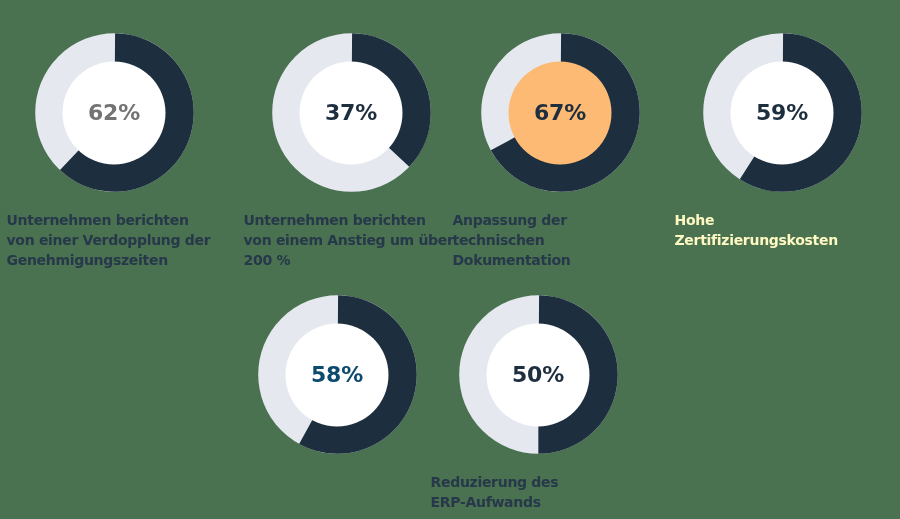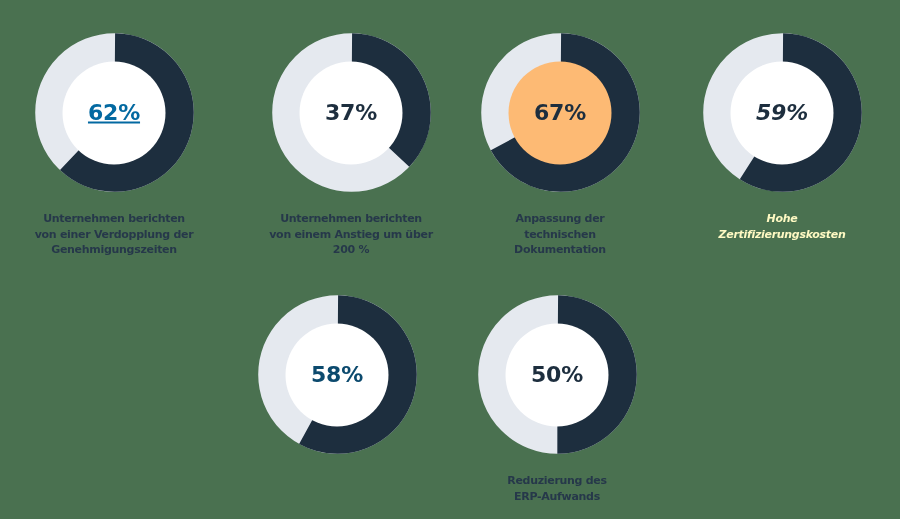--- a/index.html
+++ b/index.html
@@ -55,44 +55,44 @@
     font-family: "DejaVu Sans", sans-serif;
     font-size: 22px;
     font-weight: 700;
     color: #1d2e3e;
     letter-spacing: -0.2px;
     line-height: 1;
   }
 
   .donut-label {
     margin-top: 15px;
-    text-align: center;
+    text-align: left;
     font-family: "DejaVu Sans", sans-serif;
-    font-size: 11px;
+    font-size: 14px;
     font-weight: 700;
     line-height: 1.42;
     color: #26384a;
     letter-spacing: -0.3px;
     width: 215px;
     white-space: pre-line;
   }
 </style>
 </head>
 <body style="background: rgb(74, 113, 80);">
 
 <div id="stage">
 
   <div class="donut-cell" style="left:3px; top:29px;">
     <div class="donut">
       <svg viewBox="0 0 42 42">
         <circle class="track" cx="21" cy="21" r="15.9154943" fill="none" stroke="#e5e9ef" stroke-width="8.05"></circle>
         <circle class="fill" cx="21" cy="21" r="15.9154943" fill="none" stroke="#1d2e3e" stroke-width="8.05" stroke-dasharray="62 38" stroke-dashoffset="25"></circle>
       </svg>
       <div class="donut-hole" style="background: rgb(255, 255, 255);">
-        <span class="donut-value" style="color: #0369a1; text-decoration: underline;">62%</span>
+        <span class="donut-value" style="color: #737373;">62%</span>
       </div>
     </div>
     <div class="donut-label" style="color: rgb(38, 56, 74);">Unternehmen berichten
 von einer Verdopplung der
 Genehmigungszeiten</div>
   </div>
 
   <div class="donut-cell" style="left:240px; top:29px;">
     <div class="donut">
       <svg viewBox="0 0 42 42">
@@ -116,21 +116,21 @@
       </svg>
       <div class="donut-hole" style="background: #fdba74;">
         <span class="donut-value" style="color: rgb(29, 46, 62);">67%</span>
       </div>
     </div>
     <div class="donut-label" style="color: rgb(38, 56, 74);">Anpassung der
 technischen
 Dokumentation</div>
   </div>
 
-  <div class="donut-cell" style="left:671px; top:29px;font-style:italic;">
+  <div class="donut-cell" style="left:671px; top:29px;">
     <div class="donut">
       <svg viewBox="0 0 42 42">
         <circle class="track" cx="21" cy="21" r="15.9154943" fill="none" stroke="#e5e9ef" stroke-width="8.05"></circle>
         <circle class="fill" cx="21" cy="21" r="15.9154943" fill="none" stroke="#1d2e3e" stroke-width="8.05" stroke-dasharray="59 41" stroke-dashoffset="25"></circle>
       </svg>
       <div class="donut-hole" style="background: rgb(255, 255, 255);">
         <span class="donut-value" style="color: rgb(29, 46, 62);">59%</span>
       </div>
     </div>
     <div class="donut-label" style="color: #fef9c3;">Hohe
@@ -142,21 +142,21 @@
       <svg viewBox="0 0 42 42">
         <circle class="track" cx="21" cy="21" r="15.9154943" fill="none" stroke="#e5e9ef" stroke-width="8.05"></circle>
         <circle class="fill" cx="21" cy="21" r="15.9154943" fill="none" stroke="#1d2e3e" stroke-width="8.05" stroke-dasharray="58 42" stroke-dashoffset="25"></circle>
       </svg>
       <div class="donut-hole" style="background: rgb(255, 255, 255);">
         <span class="donut-value" style="color: #0c4a6e;">58%</span>
       </div>
     </div>
   </div>
 
-  <div class="donut-cell" style="left:446px; top:291px;">
+  <div class="donut-cell" style="left:427px; top:291px;">
     <div class="donut">
       <svg viewBox="0 0 42 42">
         <circle class="track" cx="21" cy="21" r="15.9154943" fill="none" stroke="#e5e9ef" stroke-width="8.05"></circle>
         <circle class="fill" cx="21" cy="21" r="15.9154943" fill="none" stroke="#1d2e3e" stroke-width="8.05" stroke-dasharray="50 50" stroke-dashoffset="25"></circle>
       </svg>
       <div class="donut-hole" style="background: rgb(255, 255, 255);">
         <span class="donut-value" style="color: rgb(29, 46, 62);">50%</span>
       </div>
     </div>
     <div class="donut-label" style="color: rgb(38, 56, 74);">Reduzierung des

